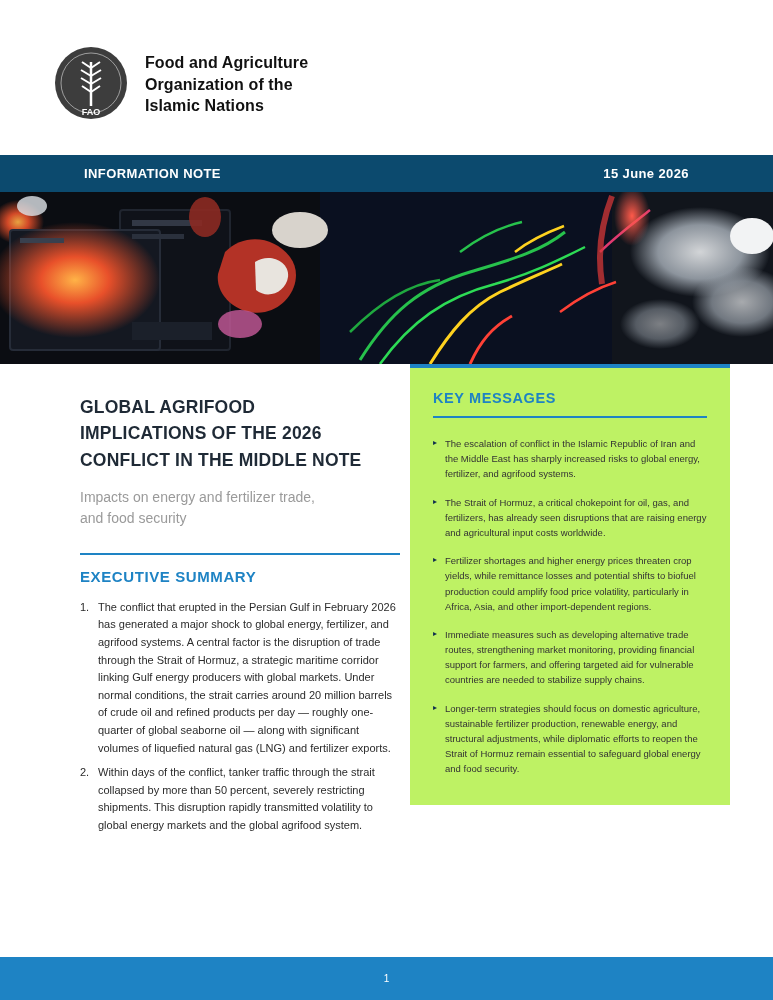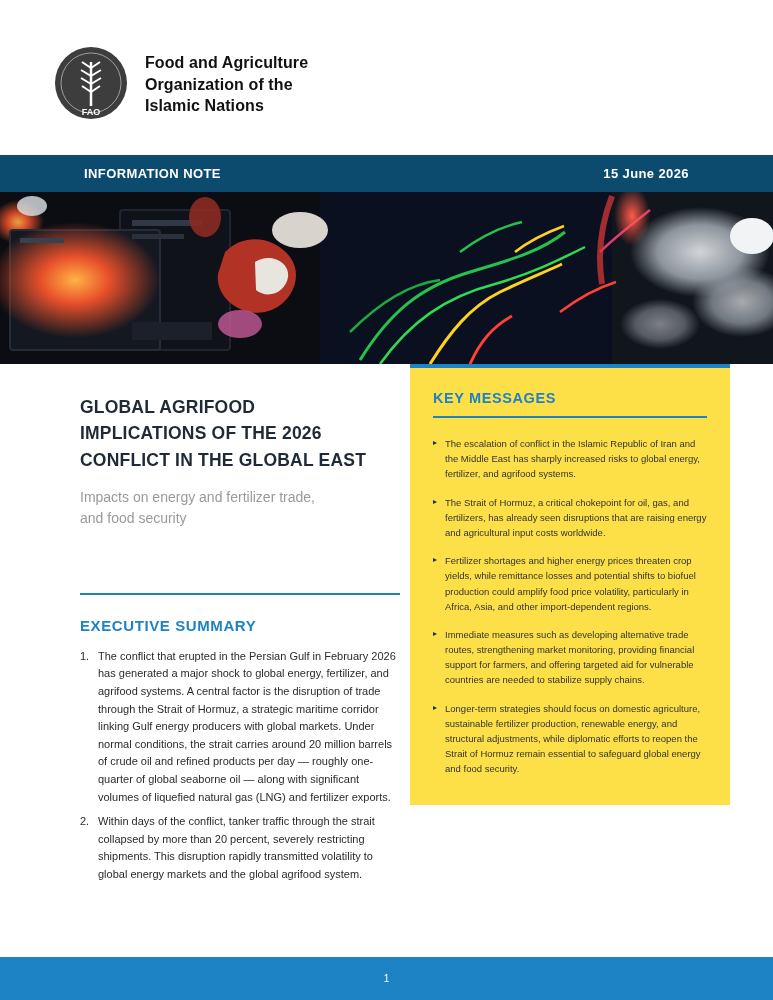--- a/index.html
+++ b/index.html
@@ -25,30 +25,30 @@
   .hero { height: 172px; width: 773px; line-height: 0; background: #0b0d12; }
   .hero svg { width: 100%; height: 100%; display: block; }
 
   
   .content { display: flex; align-items: flex-start; padding: 0 37px 0 80px; gap: 10px; }
   .left-col { flex: 0 0 320px; box-sizing: border-box; padding-top: 30px; }
 
   .title { margin: 0; font-size: 17.5px; font-weight: bold; color: #1f2a36; line-height: 1.5; letter-spacing: 0.2px; }
   .subtitle { margin: 14px 0 0 0; font-size: 14px; color: #9a9a9a; line-height: 1.5; }
 
-  .exec { margin-top: 64px; border-top: 2px solid #1E83C4; padding-top: 22px; }
+  .exec { margin-top: 24px; border-top: 2px solid #1E83C4; padding-top: 13px; }
   .section-heading { margin: 0 0 14px 0; font-size: 15px; font-weight: bold; color: #1E83C4; letter-spacing: 0.6px; }
   .num-list { display: flex; flex-direction: column; gap: 7px; }
   .num-item { display: flex; font-size: 11px; line-height: 1.6; color: #2b2b2b; }
   .num-item .num { flex: 0 0 18px; }
   .num-item .txt { flex: 1; }
 
   
   .km-box {
-    flex: 0 0 320px; box-sizing: border-box; background: #fde047;
+    flex: 0 0 320px; box-sizing: border-box; background: #bef264;
     border-top: 4px solid #1E83C4; padding: 22px 23px 28px 23px;
   }
   .km-heading {
     margin: 0; font-size: 14.5px; font-weight: bold; color: #1E83C4; letter-spacing: 0.6px;
     padding-bottom: 10px; border-bottom: 2px solid #1E83C4; margin-bottom: 18px;
   }
   .km-list { display: flex; flex-direction: column; gap: 13px; }
   .km-item { display: flex; gap: 8px; font-size: 9.5px; line-height: 1.6; color: #333333; }
   .km-marker { flex: 0 0 auto; color: #0f2d4e; font-size: 8px; line-height: 1; padding-top: 3px; }
 
@@ -145,37 +145,37 @@
       <ellipse cx="752" cy="44" rx="22" ry="18" fill="#f2f3f4"></ellipse>
     </svg>
   </div>
 
   <div class="content">
 
     <div class="left-col">
       <h1 class="title">
         <div>GLOBAL AGRIFOOD</div>
         <div>IMPLICATIONS OF THE 2026</div>
-        <div>CONFLICT IN THE GLOBAL EAST</div>
+        <div>CONFLICT IN THE MIDDLE NOTE</div>
       </h1>
       <div class="subtitle">
         <div>Impacts on energy and fertilizer trade,</div>
         <div>and food security</div>
       </div>
 
       <div class="exec">
         <h2 class="section-heading">EXECUTIVE SUMMARY</h2>
         <div class="num-list">
           <div class="num-item">
             <span class="num">1.</span>
             <span class="txt">The conflict that erupted in the Persian Gulf in February 2026 has generated a major shock to global energy, fertilizer, and agrifood systems. A central factor is the disruption of trade through the Strait of Hormuz, a strategic maritime corridor linking Gulf energy producers with global markets. Under normal conditions, the strait carries around 20 million barrels of crude oil and refined products per day — roughly one-quarter of global seaborne oil — along with significant volumes of liquefied natural gas (LNG) and fertilizer exports.</span>
           </div>
           <div class="num-item">
             <span class="num">2.</span>
-            <span class="txt">Within days of the conflict, tanker traffic through the strait collapsed by more than 20 percent, severely restricting shipments. This disruption rapidly transmitted volatility to global energy markets and the global agrifood system.</span>
+            <span class="txt">Within days of the conflict, tanker traffic through the strait collapsed by more than 50 percent, severely restricting shipments. This disruption rapidly transmitted volatility to global energy markets and the global agrifood system.</span>
           </div>
         </div>
       </div>
     </div>
 
     <aside class="km-box">
       <h2 class="km-heading">KEY MESSAGES</h2>
       <div class="km-list">
         <div class="km-item">
           <span class="km-marker">▸</span>

